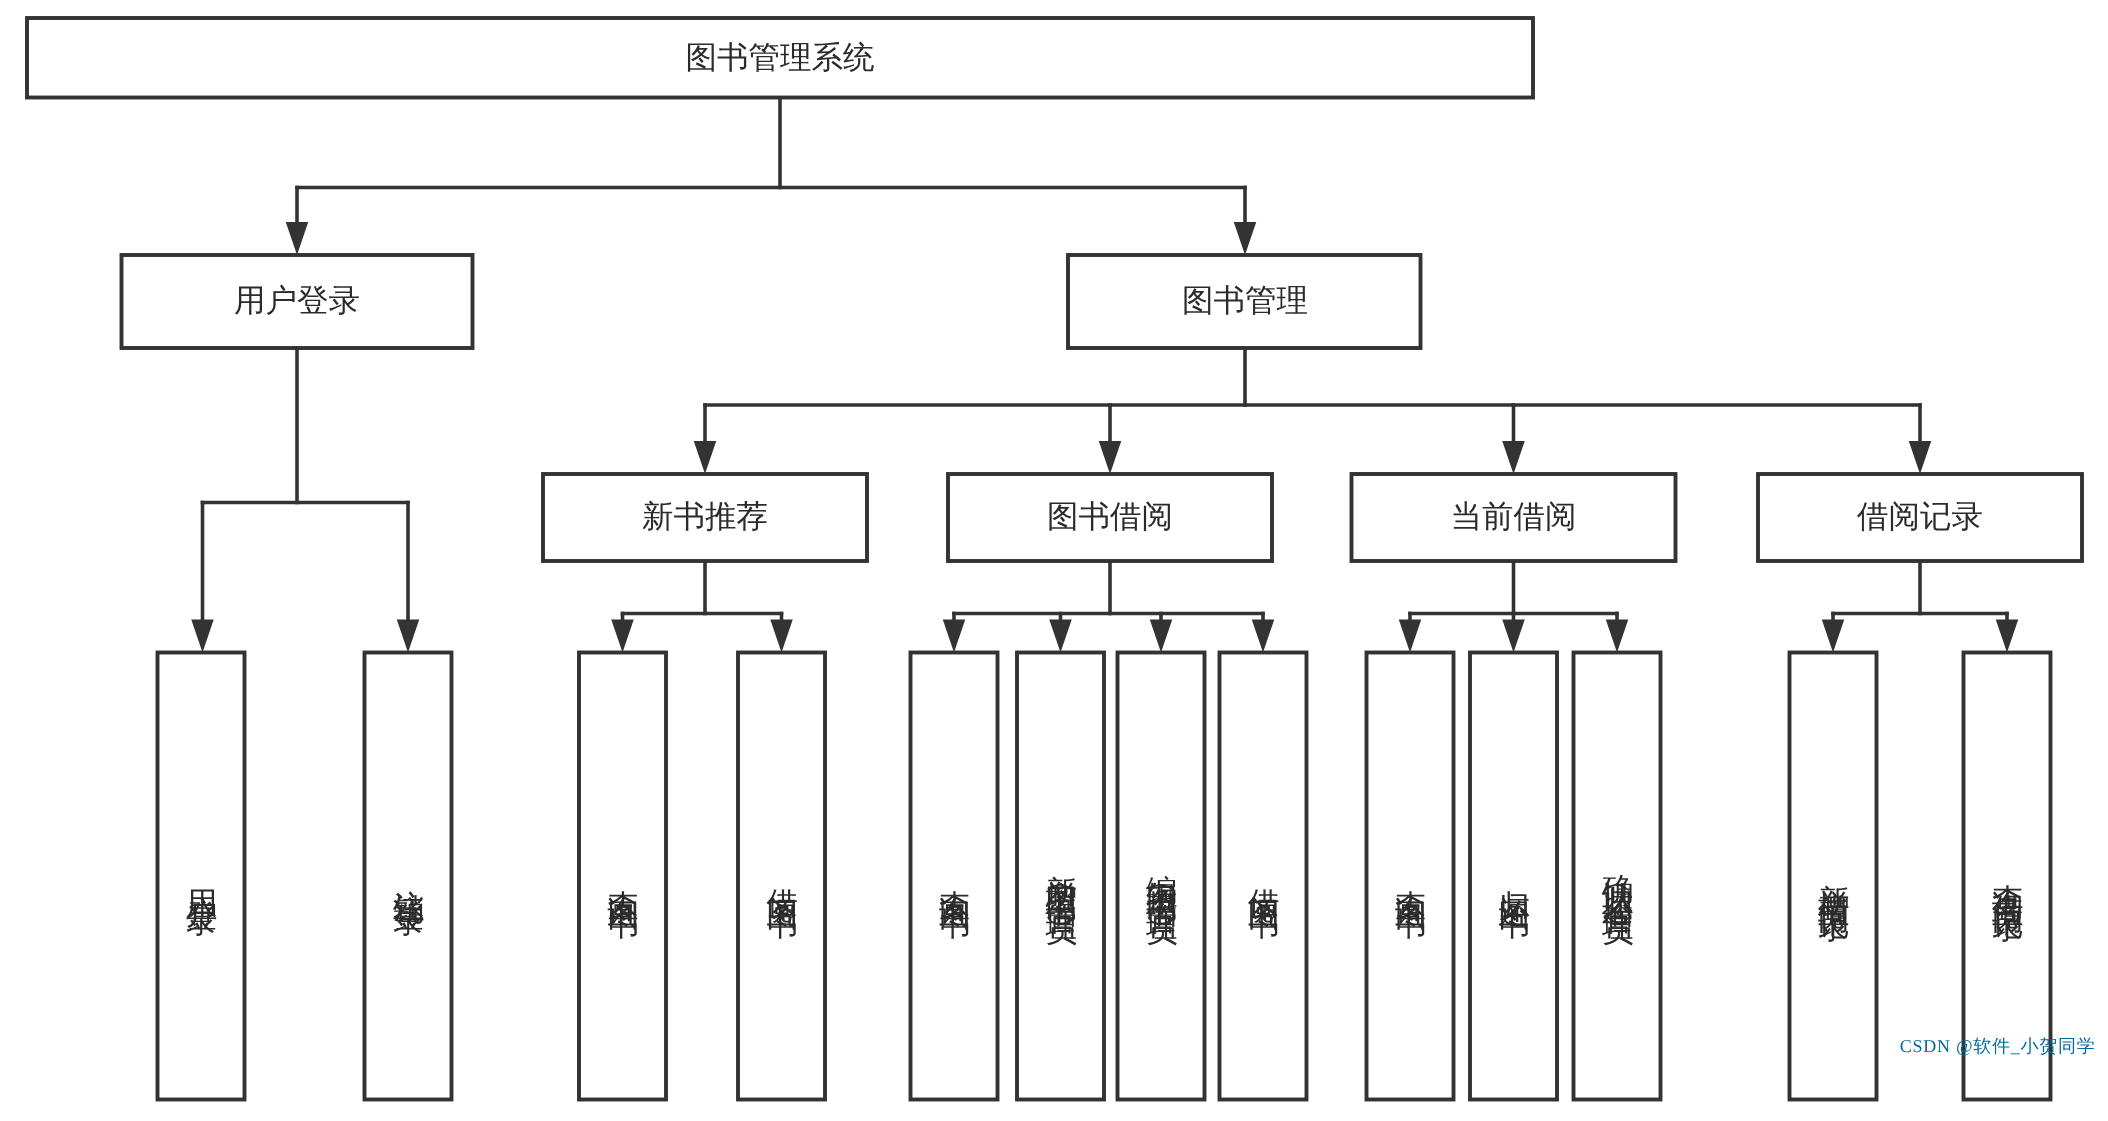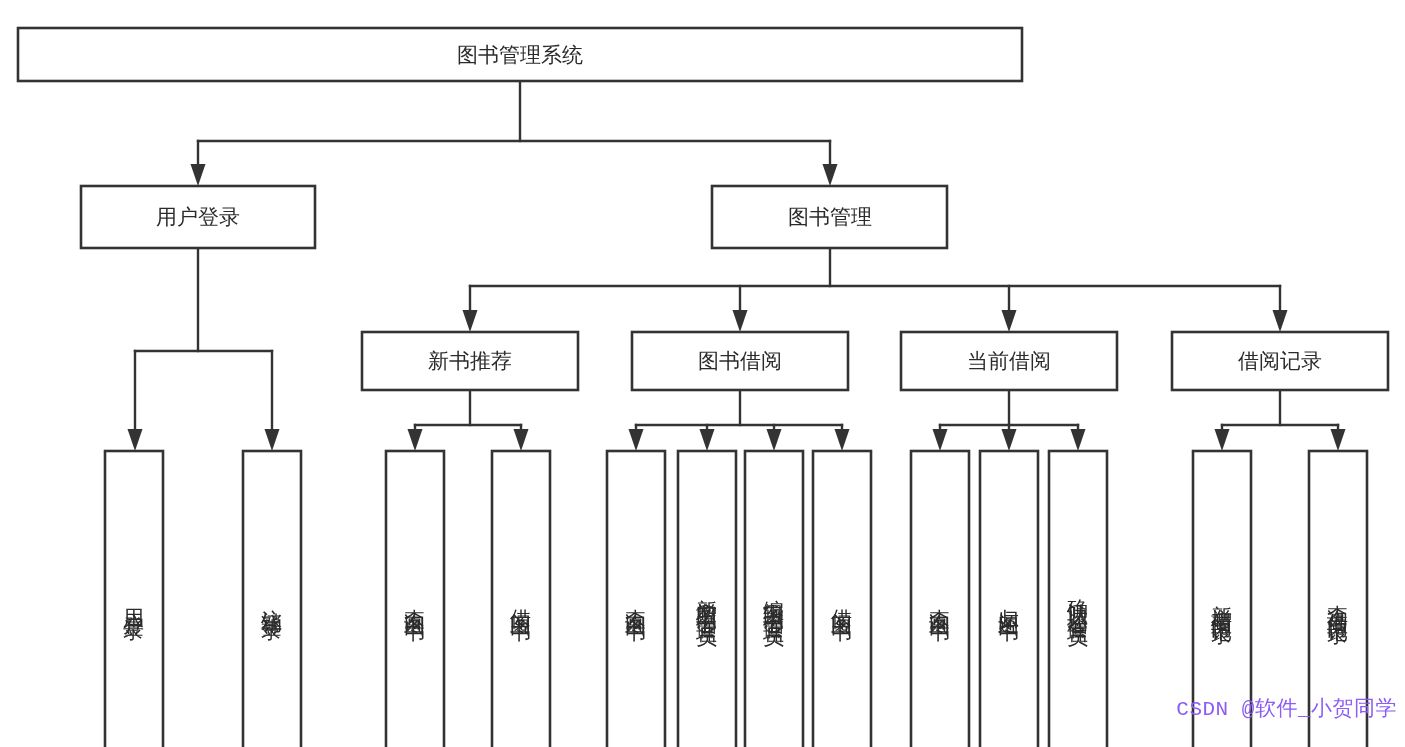--- a/index.html
+++ b/index.html
@@ -11,21 +11,20 @@
     width: 1405px;
     height: 747px;
     font-family: "Liberation Sans", "DejaVu Sans", sans-serif;
     overflow: hidden;
     position: relative;
   }
   #diagram-root {
     position: relative;
     width: 1405px;
     height: 710px;
-    margin-top: 16px;
   }
   svg#tree-svg {
     position: absolute;
     left: 0;
     top: 0;
     width: 1405px;
     height: 747px;
     display: block;
   }
   .node-box {
@@ -65,23 +64,23 @@
     line-height: 1;
     color: #2b2b2b;
     letter-spacing: 4px;
     white-space: nowrap;
     text-align: center;
   }
   #watermark {
     position: absolute;
     right: 8px;
     bottom: 4px;
-    font-family: Liberation Mono, monospace;
-    font-size: 21px;
-    color: #8b5cf6;
+    font-family: Liberation Serif, serif;
+    font-size: 12px;
+    color: #0369a1;
     letter-spacing: 0.5px;
     user-select: none;
     pointer-events: none;
   }
 </style>
 </head>
 <body>
 
 <div id="diagram-root">
 

